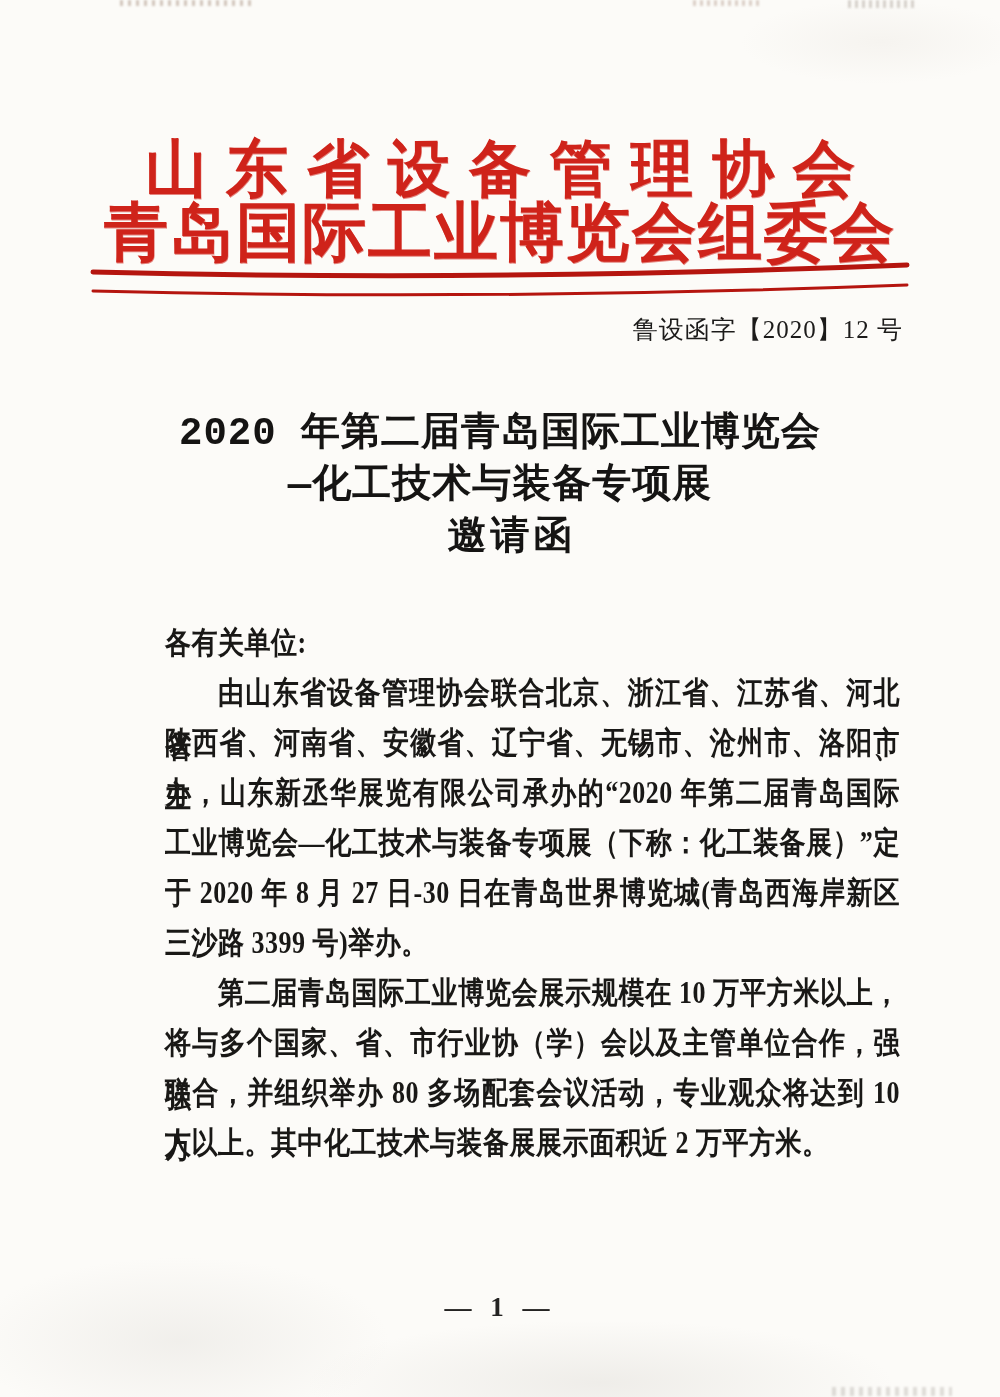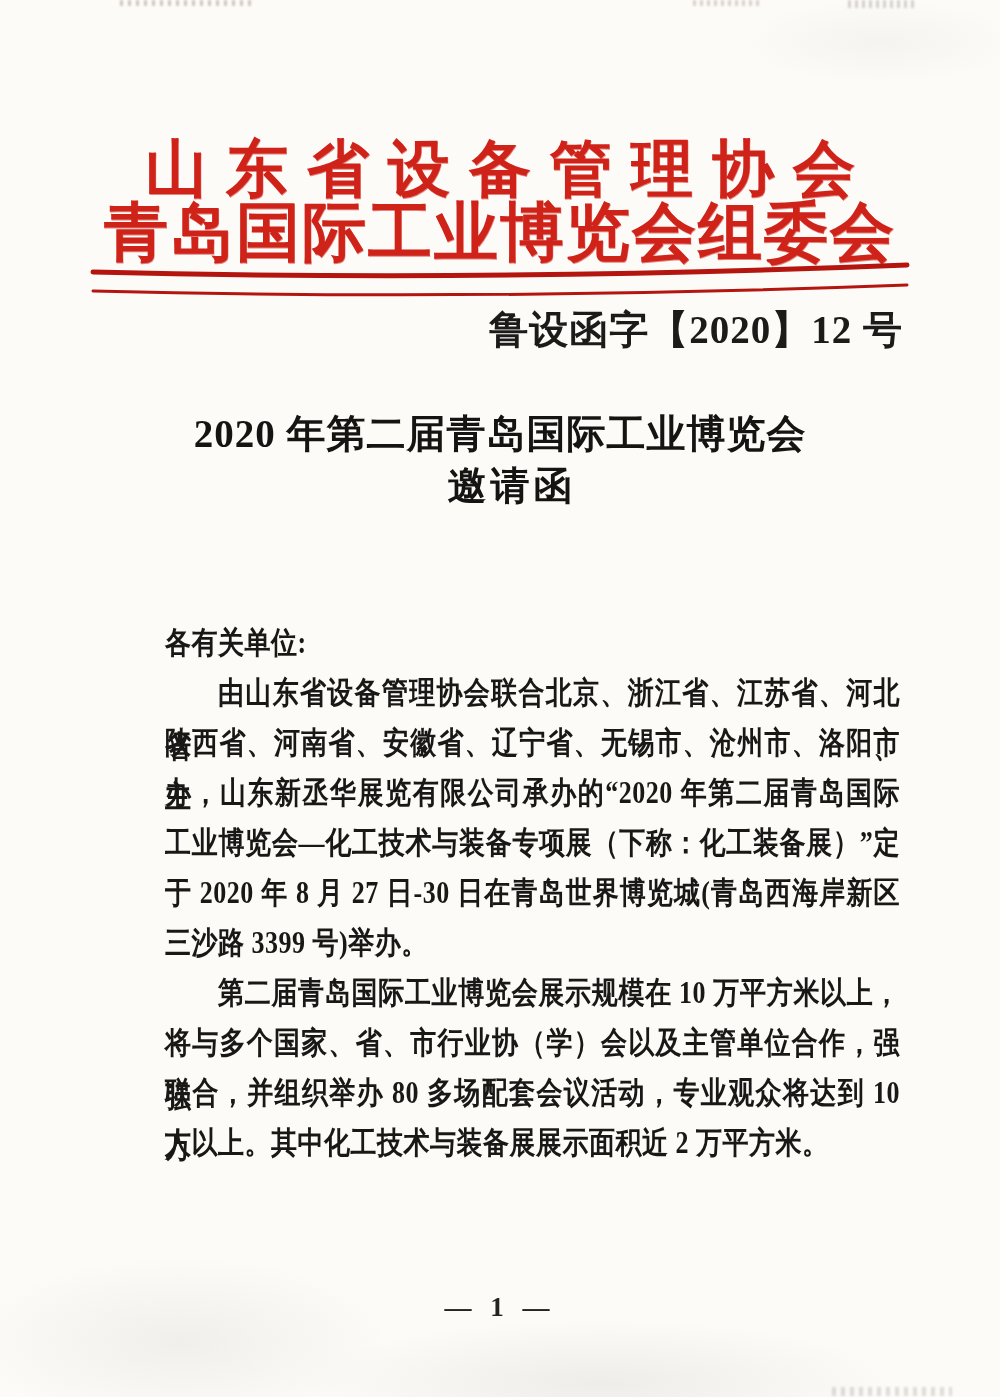--- a/index.html
+++ b/index.html
@@ -52,35 +52,35 @@
     top: 258px;
     width: 824px;
     height: 46px;
   }
 
   
   .doc-number {
     position: absolute;
     top: 312px;
     right: 97px;
-    font-size: 39px;
+    font-size: 25px;
     line-height: 36px;
-    font-weight: 700;
+    font-weight: 400;
     letter-spacing: 1px;
     white-space: nowrap;
   }
 
   
   .title-block {
     position: absolute;
     top: 408px;
     left: 0;
     width: 1000px;
     text-align: center;
-    font-family: Liberation Serif, serif;
+    font-family: Liberation Mono, monospace;
     font-weight: 700;
     font-size: 39px;
     line-height: 52px;
     letter-spacing: 1px;
     color: #151413;
   }
   .title-line { white-space: nowrap; }
   .title-line-3 { letter-spacing: 4px; margin-left: 24px; }
 
   
@@ -166,20 +166,21 @@
 
   <svg class="rules-svg" viewBox="0 0 824 46">
     <path d="M5,14 Q400,24 819,7" stroke="#b5150f" stroke-width="5" fill="none" stroke-linecap="round"></path>
     <path d="M5,33 Q400,43 819,27" stroke="#b5150f" stroke-width="3" fill="none" stroke-linecap="round"></path>
   </svg>
 
   <div class="doc-number">鲁设函字【2020】12 号</div>
 
   <div class="title-block">
     <div class="title-line title-line-1">2020 年第二届青岛国际工业博览会</div>
+    <div class="title-line title-line-2">—化工技术与装备专项展</div>
     <div class="title-line title-line-3">邀请函</div>
   </div>
 
   <div class="body-block">
     <div class="body-line first">各有关单位:</div>
 
     <div class="body-line indent">由山东省设备管理协会联合北京、浙江省、江苏省、河北省、</div>
     <div class="body-line">陕西省、河南省、安徽省、辽宁省、无锡市、沧州市、洛阳市主</div>
     <div class="body-line">办，山东新丞华展览有限公司承办的“2020 年第二届青岛国际</div>
     <div class="body-line">工业博览会—化工技术与装备专项展（下称：化工装备展）”定</div>

